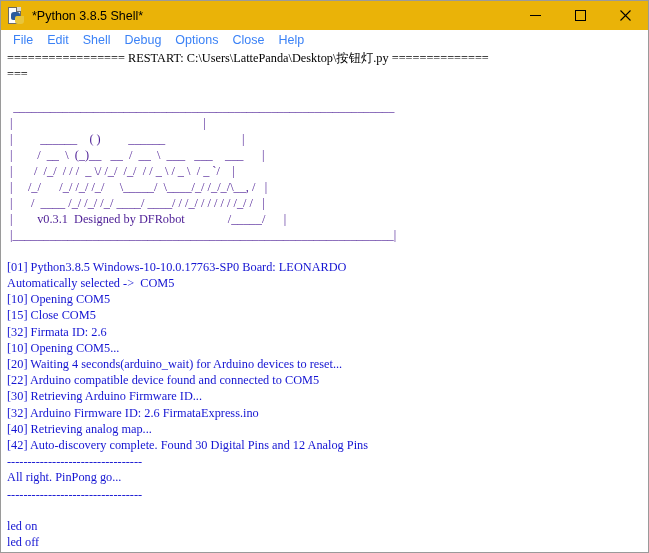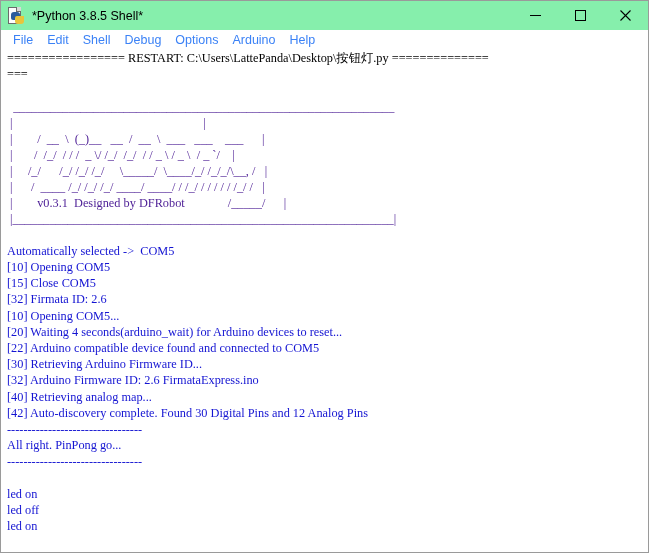--- a/index.html
+++ b/index.html
@@ -20,21 +20,21 @@
     height: 553px;
     background: #ffffff;
     box-sizing: border-box;
     border: 1px solid #9a9a9a;
     overflow: hidden;
   }
 
   
   .titlebar {
     height: 29px;
-    background: #86efac;
+    background: #eab308;
     display: flex;
     align-items: center;
     padding-left: 6px;
     box-sizing: border-box;
     position: relative;
   }
   .app-icon {
     width: 18px;
     height: 18px;
     position: relative;
@@ -176,41 +176,43 @@
       </div>
     </div>
   </div>
 
   <div class="menubar">
     <div class="menu-item">File</div>
     <div class="menu-item">Edit</div>
     <div class="menu-item">Shell</div>
     <div class="menu-item">Debug</div>
     <div class="menu-item">Options</div>
-    <div class="menu-item">Arduino</div>
+    <div class="menu-item">Close</div>
     <div class="menu-item">Help</div>
   </div>
 
   <div class="shell">
     <div class="shell-inner">
       <pre class="line restart">================= RESTART: C:\Users\LattePanda\Desktop\按钮灯.py ==============</pre>
       <pre class="line restart">===</pre>
       <pre class="line blank"> </pre>
       <div>
         <pre class="line art">  ______________________________________________________________</pre>
         <pre class="line art"> |                                                              |</pre>
+        <pre class="line art"> |         ______    ( )         ______                         |</pre>
         <pre class="line art"> |        /  __  \  (_)__   __  /  __  \  ___   ___    ___      |</pre>
         <pre class="line art"> |       /  /_/  / / /  _ \/ /_/  /_/  / / _ \ / _ \  / _ `/    |</pre>
         <pre class="line art"> |     /_/      /_/ /_/ /_/     \_____/  \____/_/ /_/_/\__, /   |</pre>
         <pre class="line art"> |      /  ____ /_/ /_/ /_/ ____/ ____/ / /_/ / / / / / /_/ /   |</pre>
         <pre class="line art"> |        v0.3.1  Designed by DFRobot              /_____/      |</pre>
         <pre class="line art"> |______________________________________________________________|</pre>
       </div>
       <pre class="line blank"> </pre>
       <div>
+        <pre class="line">[01] Python3.8.5 Windows-10-10.0.17763-SP0 Board: LEONARDO</pre>
         <pre class="line">Automatically selected -&gt;  COM5</pre>
         <pre class="line">[10] Opening COM5</pre>
         <pre class="line">[15] Close COM5</pre>
         <pre class="line">[32] Firmata ID: 2.6</pre>
         <pre class="line">[10] Opening COM5...</pre>
         <pre class="line">[20] Waiting 4 seconds(arduino_wait) for Arduino devices to reset...</pre>
         <pre class="line">[22] Arduino compatible device found and connected to COM5</pre>
         <pre class="line">[30] Retrieving Arduino Firmware ID...</pre>
         <pre class="line">[32] Arduino Firmware ID: 2.6 FirmataExpress.ino</pre>
         <pre class="line">[40] Retrieving analog map...</pre>

